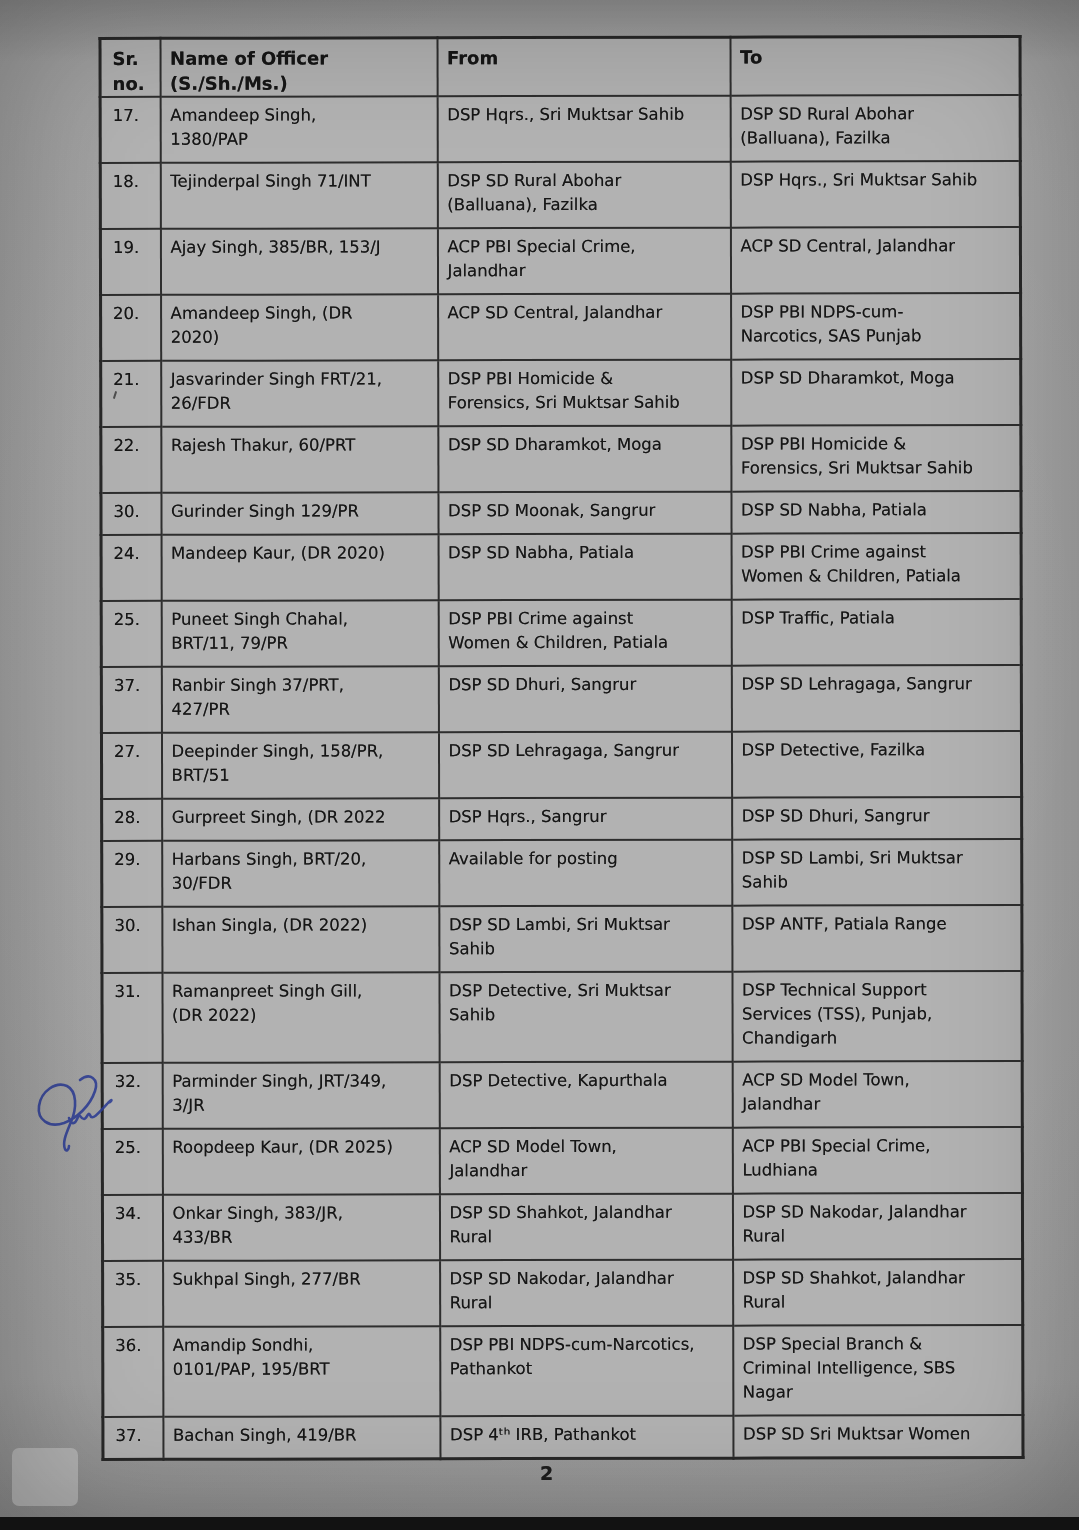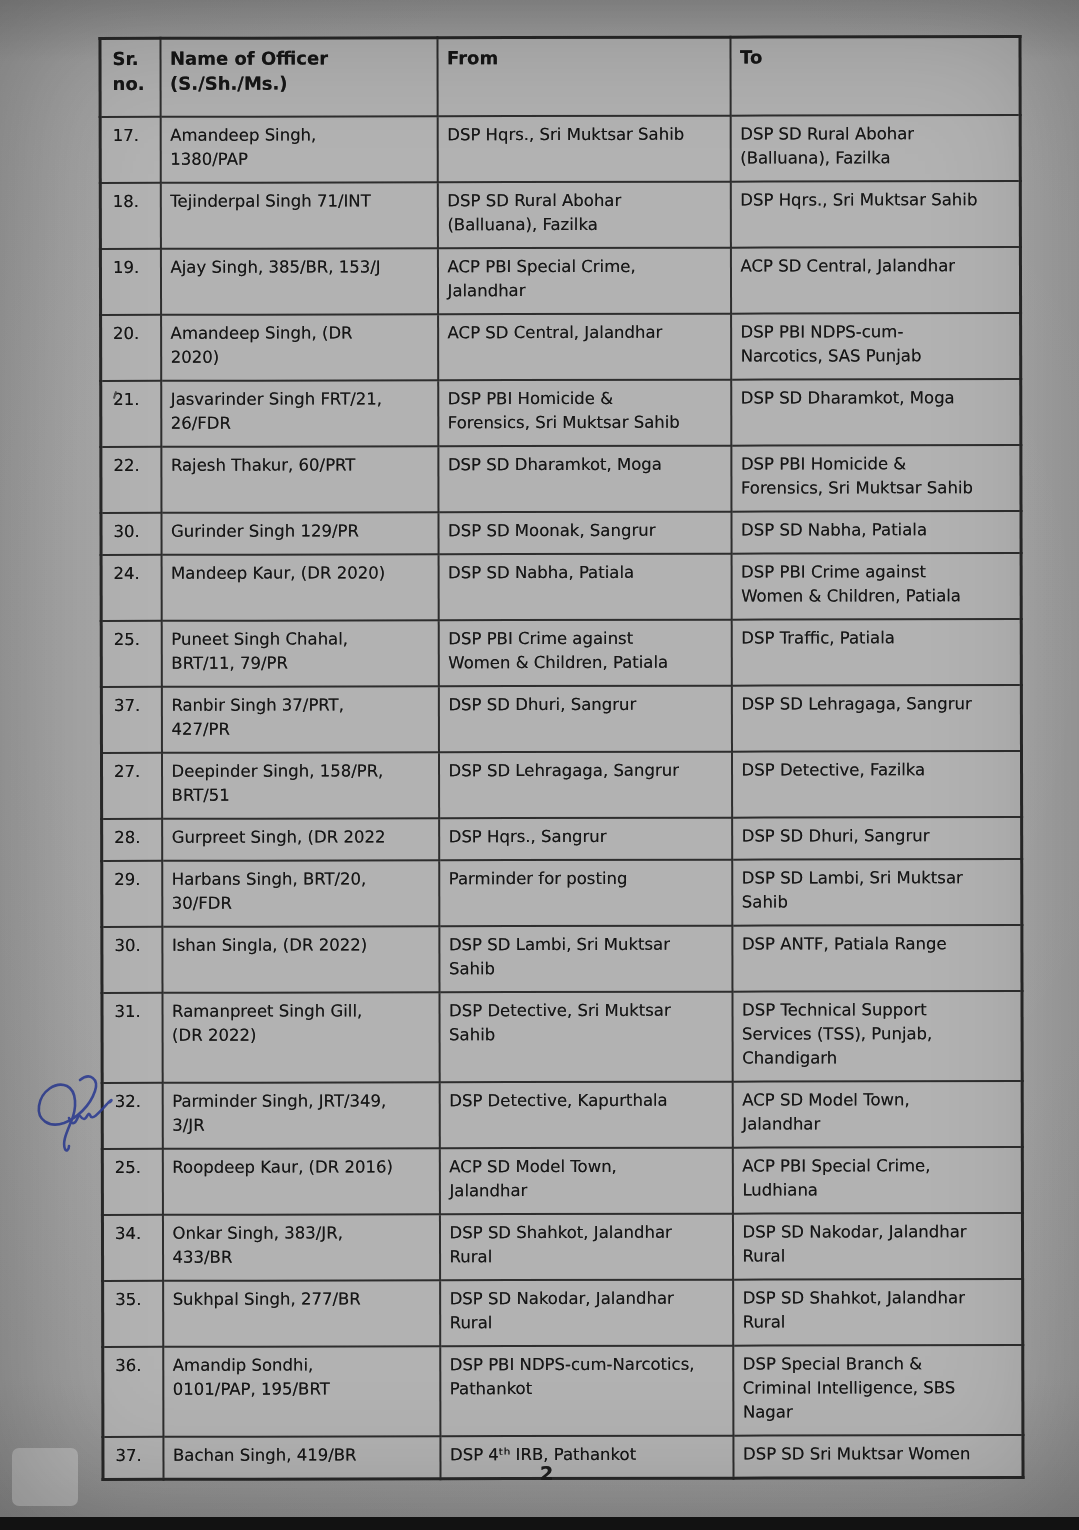--- a/index.html
+++ b/index.html
@@ -45,21 +45,21 @@
     padding:6px 9px 10px 9px;
     font-size:16.5px;
     line-height:24px;
     white-space:pre-line;
     text-shadow:0 0 0.5px rgba(0,0,0,0.55);
   }
   th{
     font-weight:bold;
     font-size:18px;
     line-height:25px;
-    padding-bottom:20px;
+    padding-bottom:0;
     background:#b0b0b0;
   }
   td.c0,th.c0{padding-left:11px;}
   .page-number{
     position:absolute;left:540px;top:1462px;
     font-size:19px;font-weight:bold;color:#1d1d1d;
     text-shadow:0 0 0.5px rgba(0,0,0,0.5);
   }
   .signature{
     position:absolute;left:20px;top:1066px;width:100px;height:92px;
@@ -175,21 +175,21 @@
       <tr>
         <td class="c0">28.</td>
         <td class="c1">Gurpreet Singh, (DR 2022</td>
         <td class="c2">DSP Hqrs., Sangrur</td>
         <td class="c3">DSP SD Dhuri, Sangrur</td>
       </tr>
       <tr>
         <td class="c0">29.</td>
         <td class="c1">Harbans Singh, BRT/20,
 30/FDR</td>
-        <td class="c2">Parminder for posting</td>
+        <td class="c2">Available for posting</td>
         <td class="c3">DSP SD Lambi, Sri Muktsar
 Sahib</td>
       </tr>
       <tr>
         <td class="c0">30.</td>
         <td class="c1">Ishan Singla, (DR 2022)</td>
         <td class="c2">DSP SD Lambi, Sri Muktsar
 Sahib</td>
         <td class="c3">DSP ANTF, Patiala Range</td>
       </tr>
@@ -206,21 +206,21 @@
       <tr>
         <td class="c0">32.</td>
         <td class="c1">Parminder Singh, JRT/349,
 3/JR</td>
         <td class="c2">DSP Detective, Kapurthala</td>
         <td class="c3">ACP SD Model Town,
 Jalandhar</td>
       </tr>
       <tr>
         <td class="c0">25.</td>
-        <td class="c1">Roopdeep Kaur, (DR 2016)</td>
+        <td class="c1">Roopdeep Kaur, (DR 2025)</td>
         <td class="c2">ACP SD Model Town,
 Jalandhar</td>
         <td class="c3">ACP PBI Special Crime,
 Ludhiana</td>
       </tr>
       <tr>
         <td class="c0">34.</td>
         <td class="c1">Onkar Singh, 383/JR,
 433/BR</td>
         <td class="c2">DSP SD Shahkot, Jalandhar

